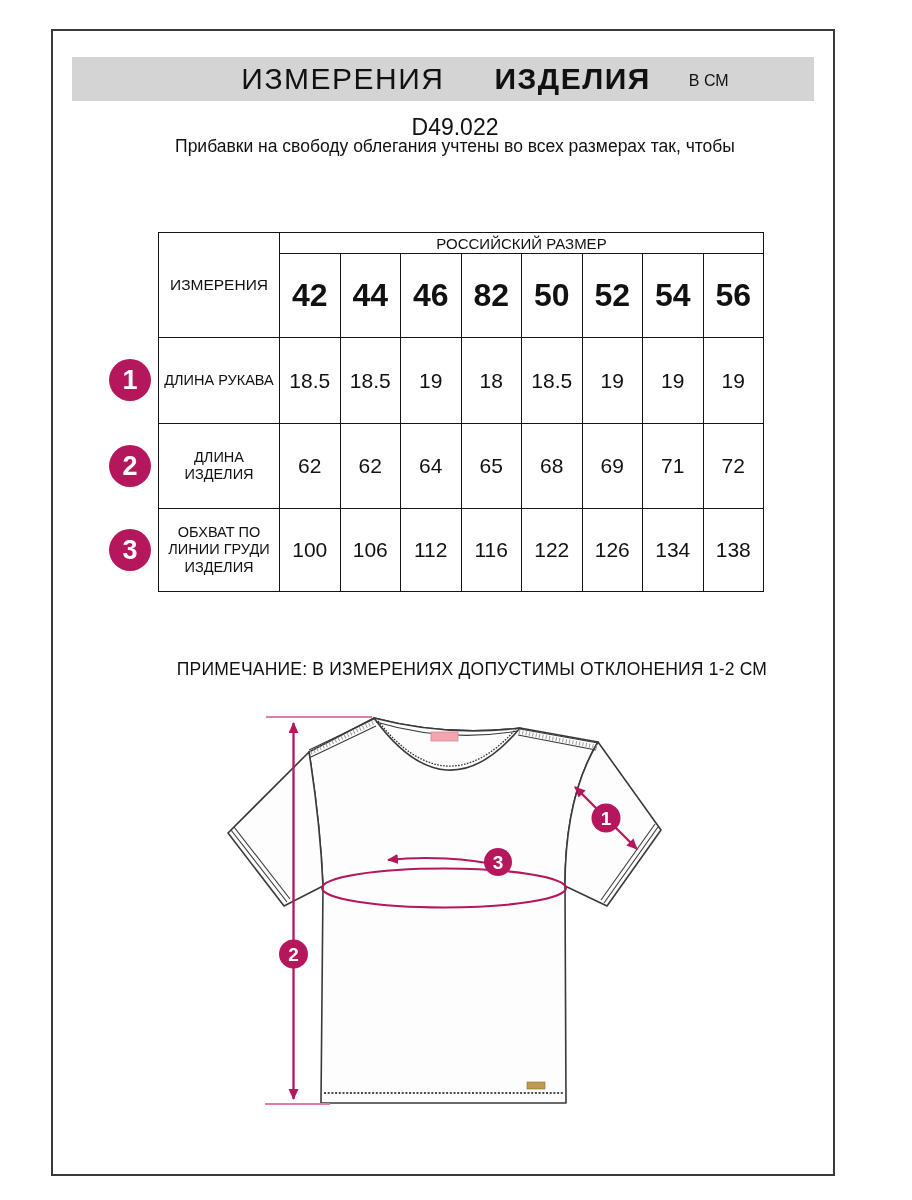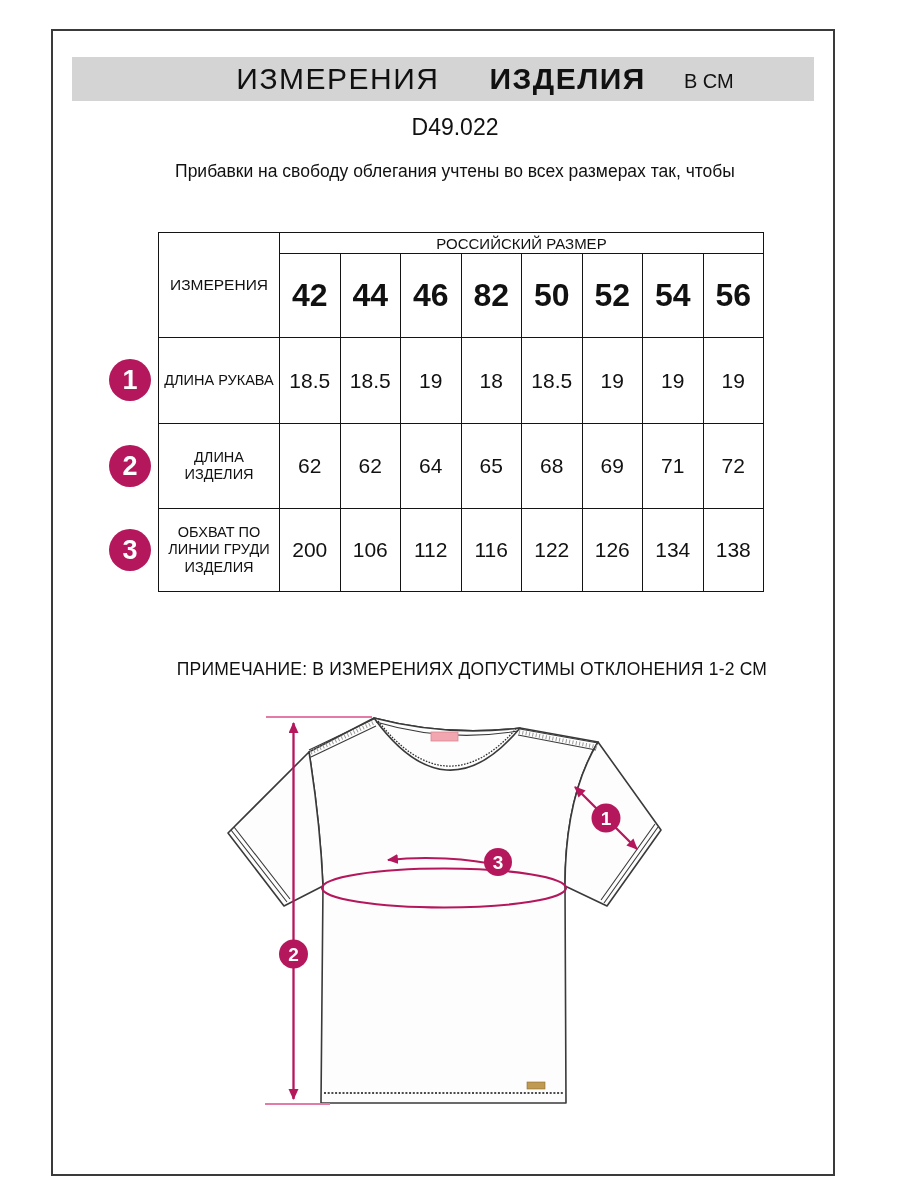--- a/index.html
+++ b/index.html
@@ -16,23 +16,23 @@
     position:absolute; left:51px; top:29px; width:784px; height:1147px;
     border:2px solid var(--frame);
   }
   .titlebar {
     position:absolute; left:72px; top:57px; width:742px; height:44px;
     background:var(--header_bg); display:flex; align-items:center;
     justify-content:center; padding-left:84px;
   }
   .t-reg  { font-size:30px; font-weight:400; letter-spacing:1.5px; white-space:nowrap; }
   .t-bold { font-size:30px; font-weight:700; letter-spacing:1.5px; margin-left:50px; white-space:nowrap; }
-  .t-units{ font-size:20px; font-weight:500; margin-left:38px; position:relative; top:2px; white-space:nowrap; }
+  .t-units{ font-size:16px; font-weight:500; margin-left:38px; position:relative; top:2px; white-space:nowrap; }
   .code { position:absolute; top:114px; left:0; width:910px; text-align:center; font-size:23px; }
-  .desc { position:absolute; top:160px; left:60px; width:790px; text-align:center;
+  .desc { position:absolute; top:135px; left:60px; width:790px; text-align:center;
           font-size:17.5px; line-height:22px; }
   .note { position:absolute; top:615px; left:20px; width:904px; text-align:center;
           font-size:17.5px; letter-spacing:0.2px;margin-top:44px; }
 
   .tablewrap { position:absolute; left:158px; top:232px; }
   table { border-collapse:collapse; table-layout:fixed; }
   th,td { border:1.5px solid #141414; text-align:center; vertical-align:middle; padding:0; }
   th { font-weight:400; }
   .meas-h  { width:121px; font-size:15.5px; }
   .group-h { height:21px; font-size:15px; }
@@ -136,21 +136,21 @@
       <td class="val">69</td>
       <td class="val">71</td>
       <td class="val">72</td>
     </tr>
     <tr class="row-3">
       <td class="label-cell">
         <div>ОБХВАТ ПО</div>
         <div>ЛИНИИ ГРУДИ</div>
         <div>ИЗДЕЛИЯ</div>
       </td>
-      <td class="val">200</td>
+      <td class="val">100</td>
       <td class="val">106</td>
       <td class="val">112</td>
       <td class="val">116</td>
       <td class="val">122</td>
       <td class="val">126</td>
       <td class="val">134</td>
       <td class="val">138</td>
     </tr>
   </tbody>
     </table>

